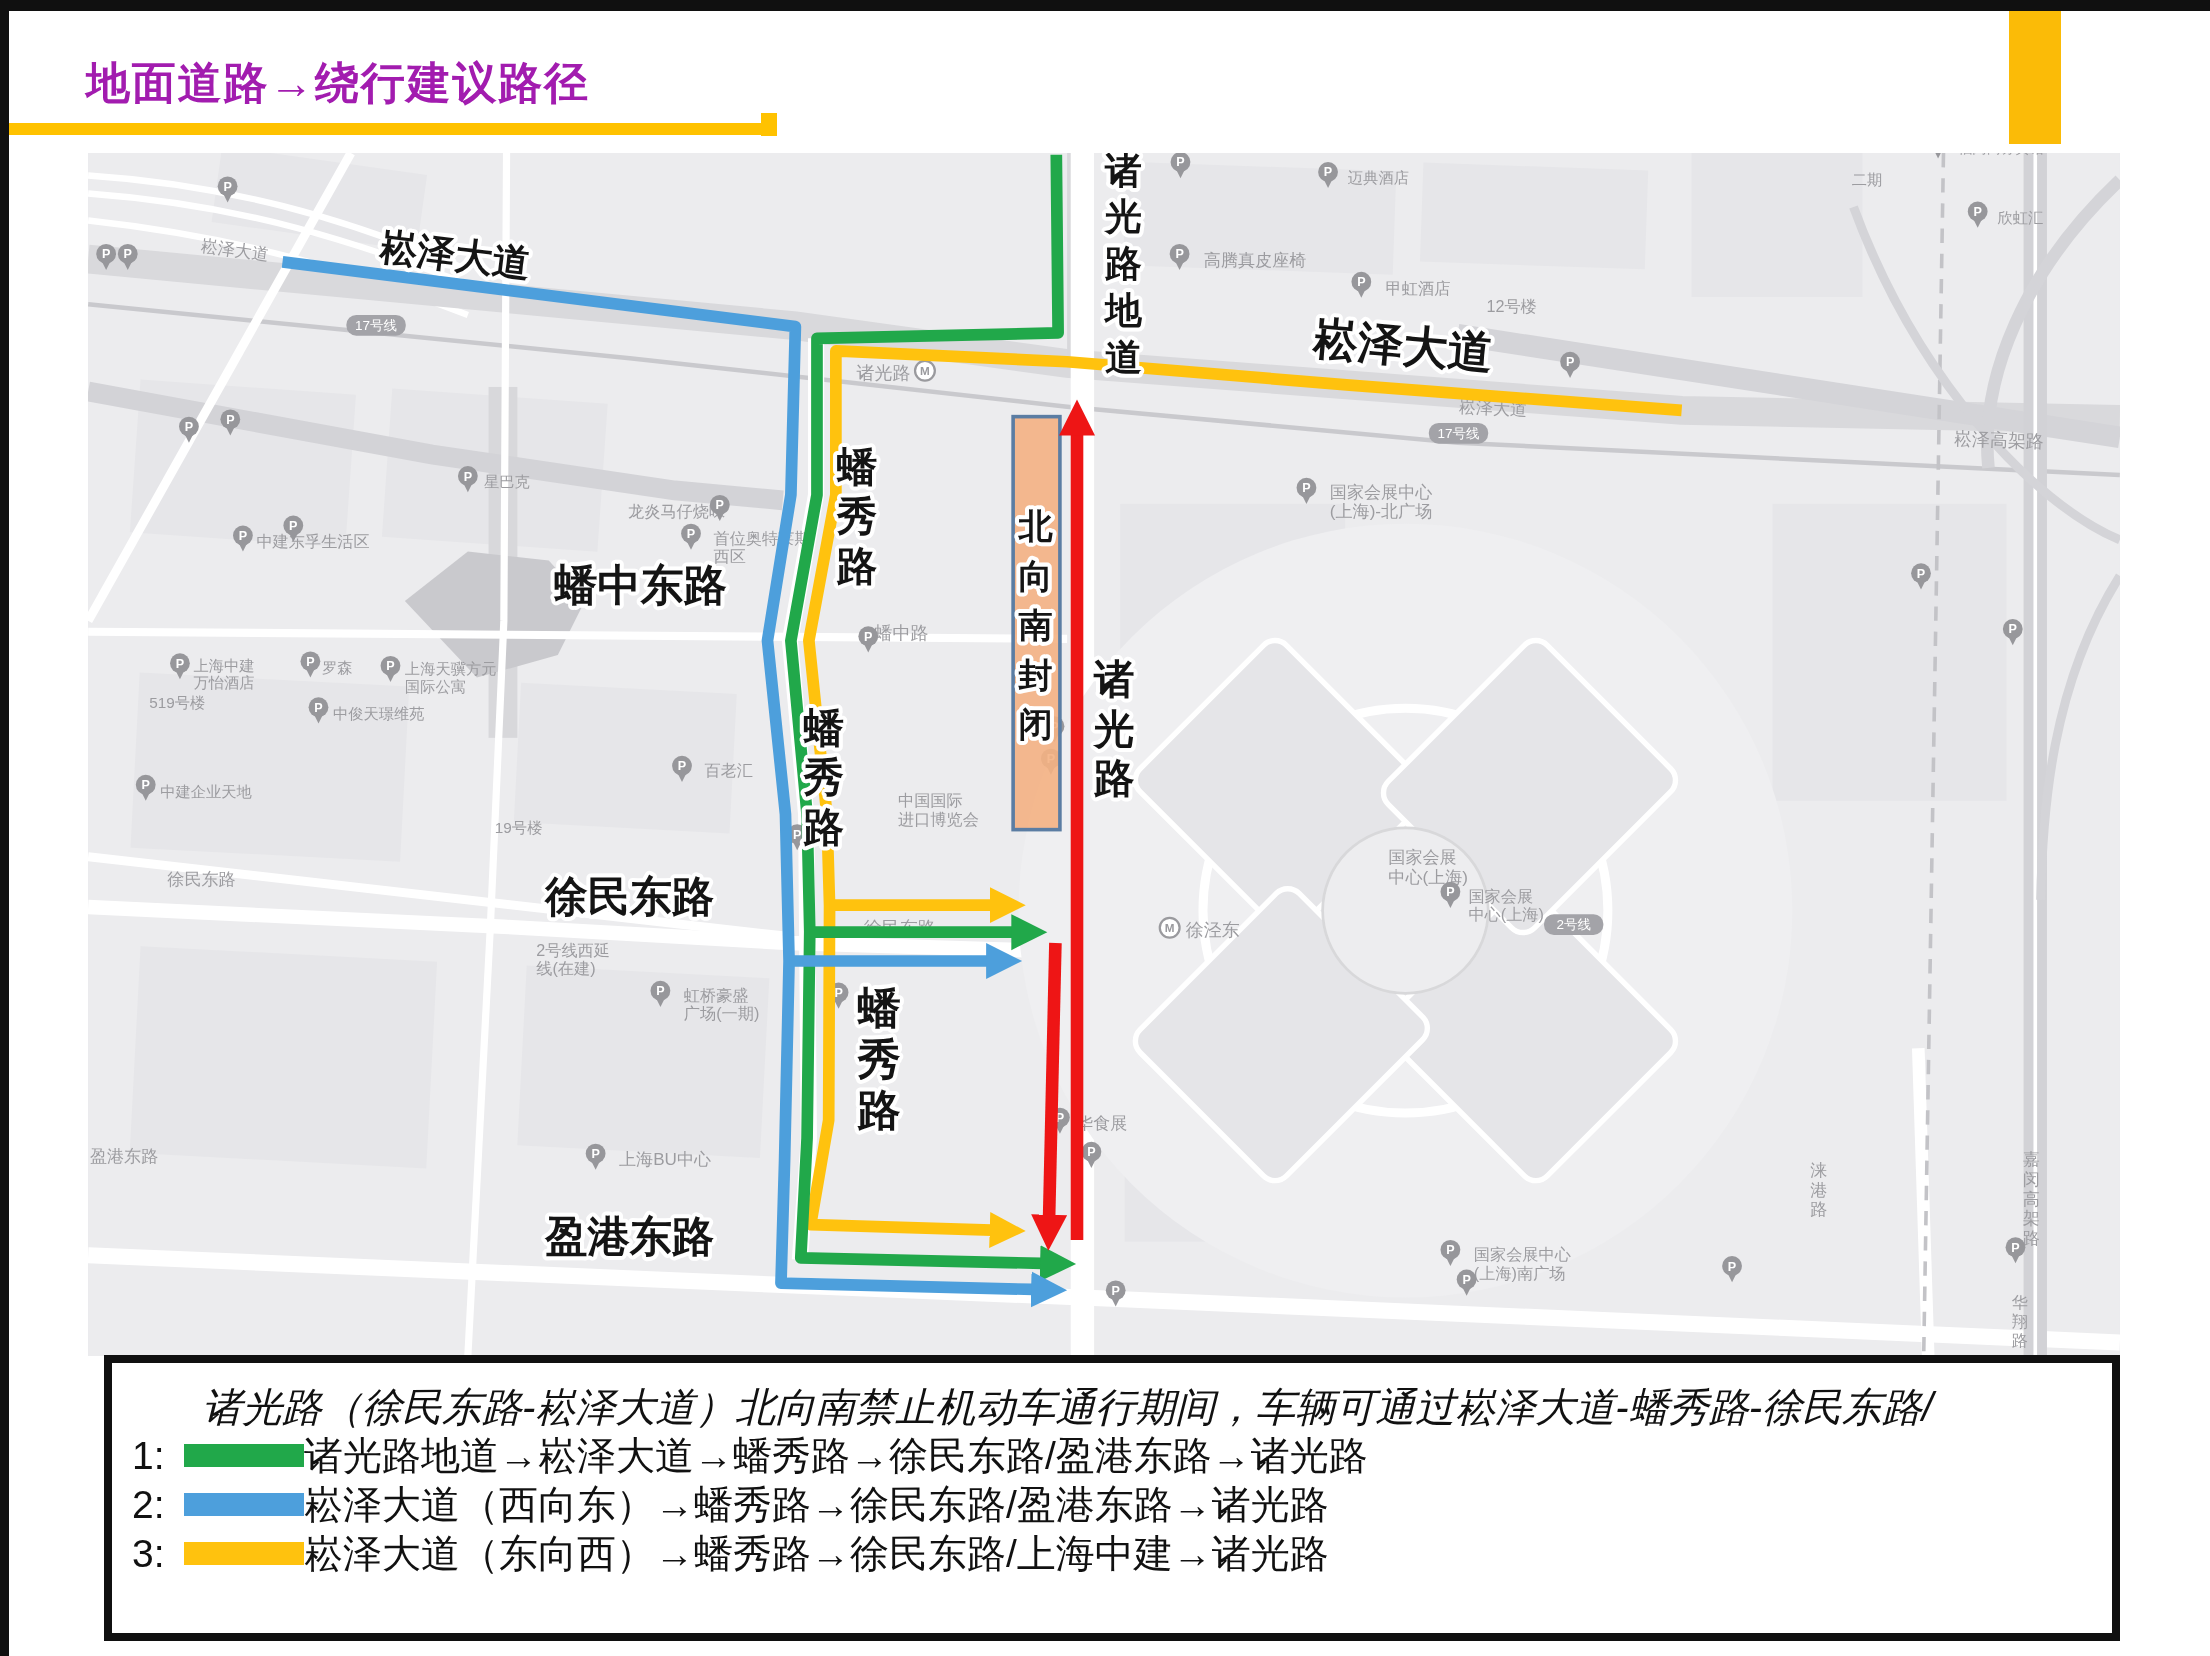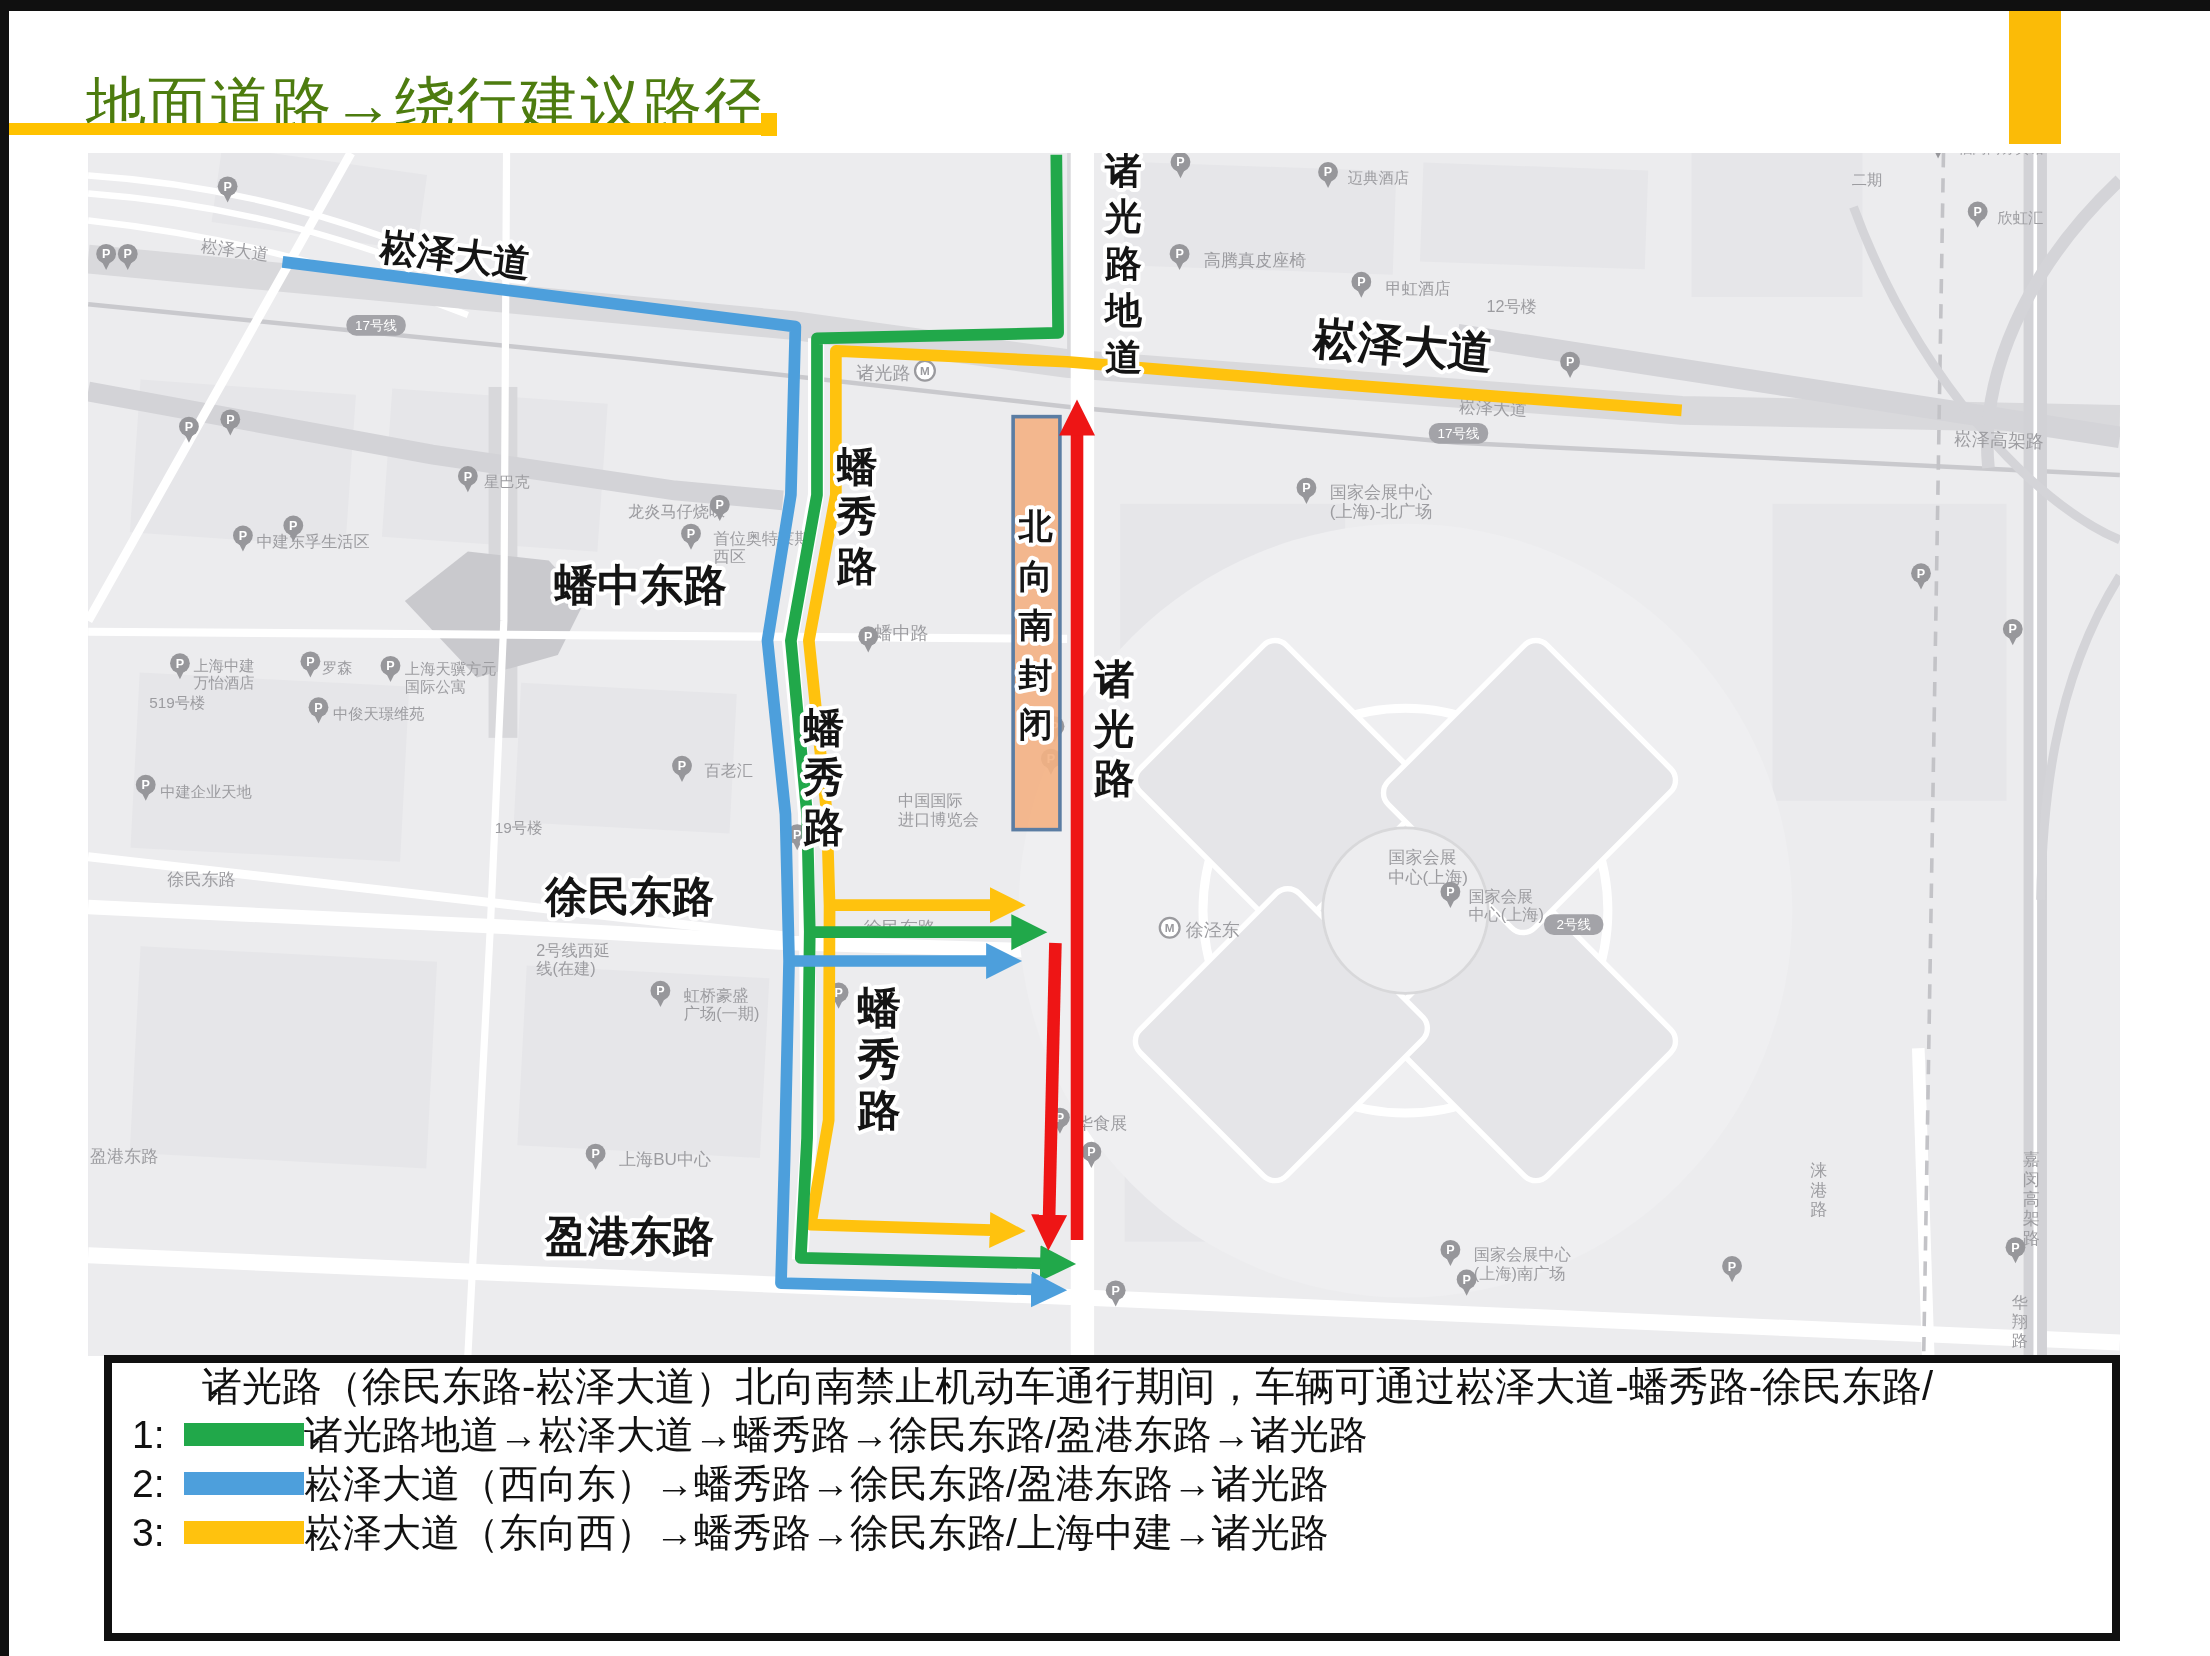--- a/index.html
+++ b/index.html
@@ -1,33 +1,33 @@
 <!DOCTYPE html>
 <html style="font-size:14.4px"><head>
 <meta charset="utf-8">
 <style>
   html,body{margin:0;padding:0;}
   body{width:2211px;height:1656px;position:relative;background:#ffffff;
        font-family:"Liberation Sans","DejaVu Sans",sans-serif;overflow:hidden;}
   .frame-top{position:absolute;left:0;top:0;width:2211px;height:10.8px;background:#101010;}
   .frame-left{position:absolute;left:0;top:0;width:9px;height:1656px;background:#101010;}
-  .page-title{position:absolute;left:86px;top:25px;font-size:60px;font-weight:normal;
-      color:#4d7c0f;letter-spacing:1.8px;white-space:nowrap;}
+  .page-title{position:absolute;left:86px;top:25px;font-size:44px;font-weight:bold;
+      color:#a21caf;letter-spacing:1.8px;white-space:nowrap;}
   .title-underline{position:absolute;left:9px;top:123px;width:752px;height:11.7px;background:#FFC200;}
   .title-underline-cap{position:absolute;left:761px;top:113px;width:16px;height:23.4px;background:#FFC200;}
   .corner-rect{position:absolute;left:2009px;top:10.8px;width:52px;height:133px;background:#FBBB07;}
   .map-wrap{position:absolute;left:88px;top:153px;width:2032px;height:1203px;background:#ECECEE;overflow:hidden;}
   .map-wrap svg{position:absolute;left:0;top:0;}
   text{font-family:"Liberation Sans","DejaVu Sans",sans-serif;}
   .faded-label{fill:#9c9ca0;}
   .bold-label{font-weight:bold;fill:#141414;stroke:#ffffff;stroke-width:9px;
       paint-order:stroke;stroke-linejoin:round;}
   .info-box{position:absolute;left:104px;top:1355px;width:2016px;height:286px;
       background:#fff;border:8px solid #101010;box-sizing:border-box;}
-  .info-para{margin:0 0 0 9px;font-size:40px;line-height:1.18;color:#111;font-weight:500;}
+  .info-para{margin:21px 0 0 9px;font-size:40px;line-height:1.18;color:#111;font-weight:500;font-style:italic;}
   .info-para .l1{display:block;text-indent:81px;}
   .info-para .l2{display:block;}
   .legend-row{display:flex;align-items:center;height:49px;margin-left:20px;font-size:39px;color:#111;}
   .legend-num{width:52px;font-weight:500;}
   .legend-swatch{width:120px;height:22.5px;display:inline-block;}
   .legend-text{white-space:nowrap;font-weight:500;}
 </style>
 </head>
 <body>
 

